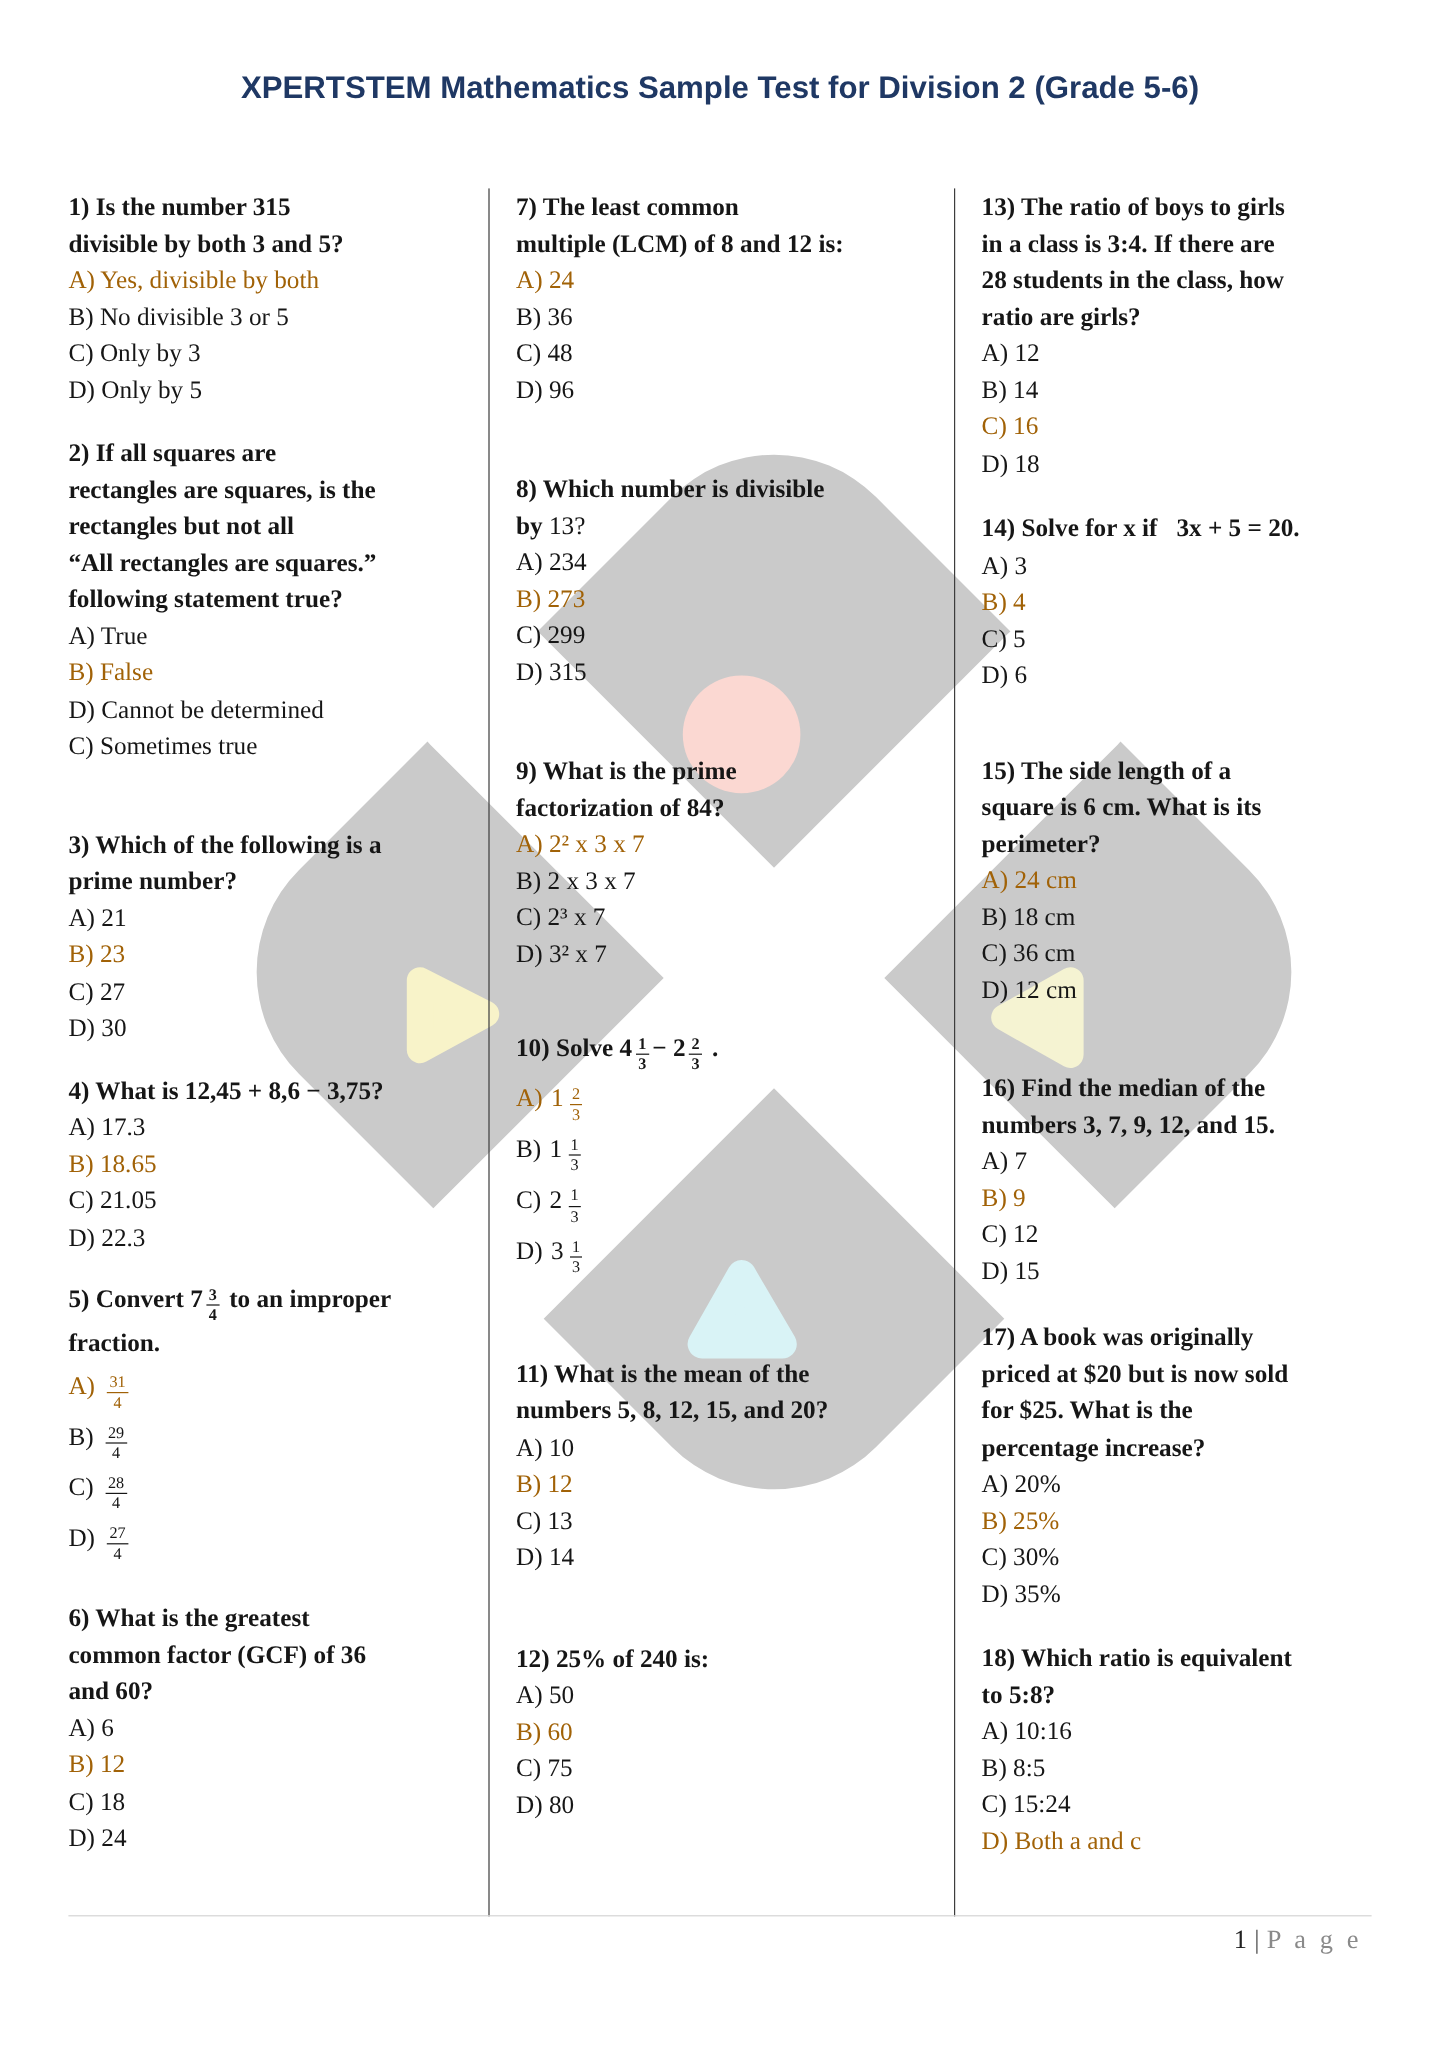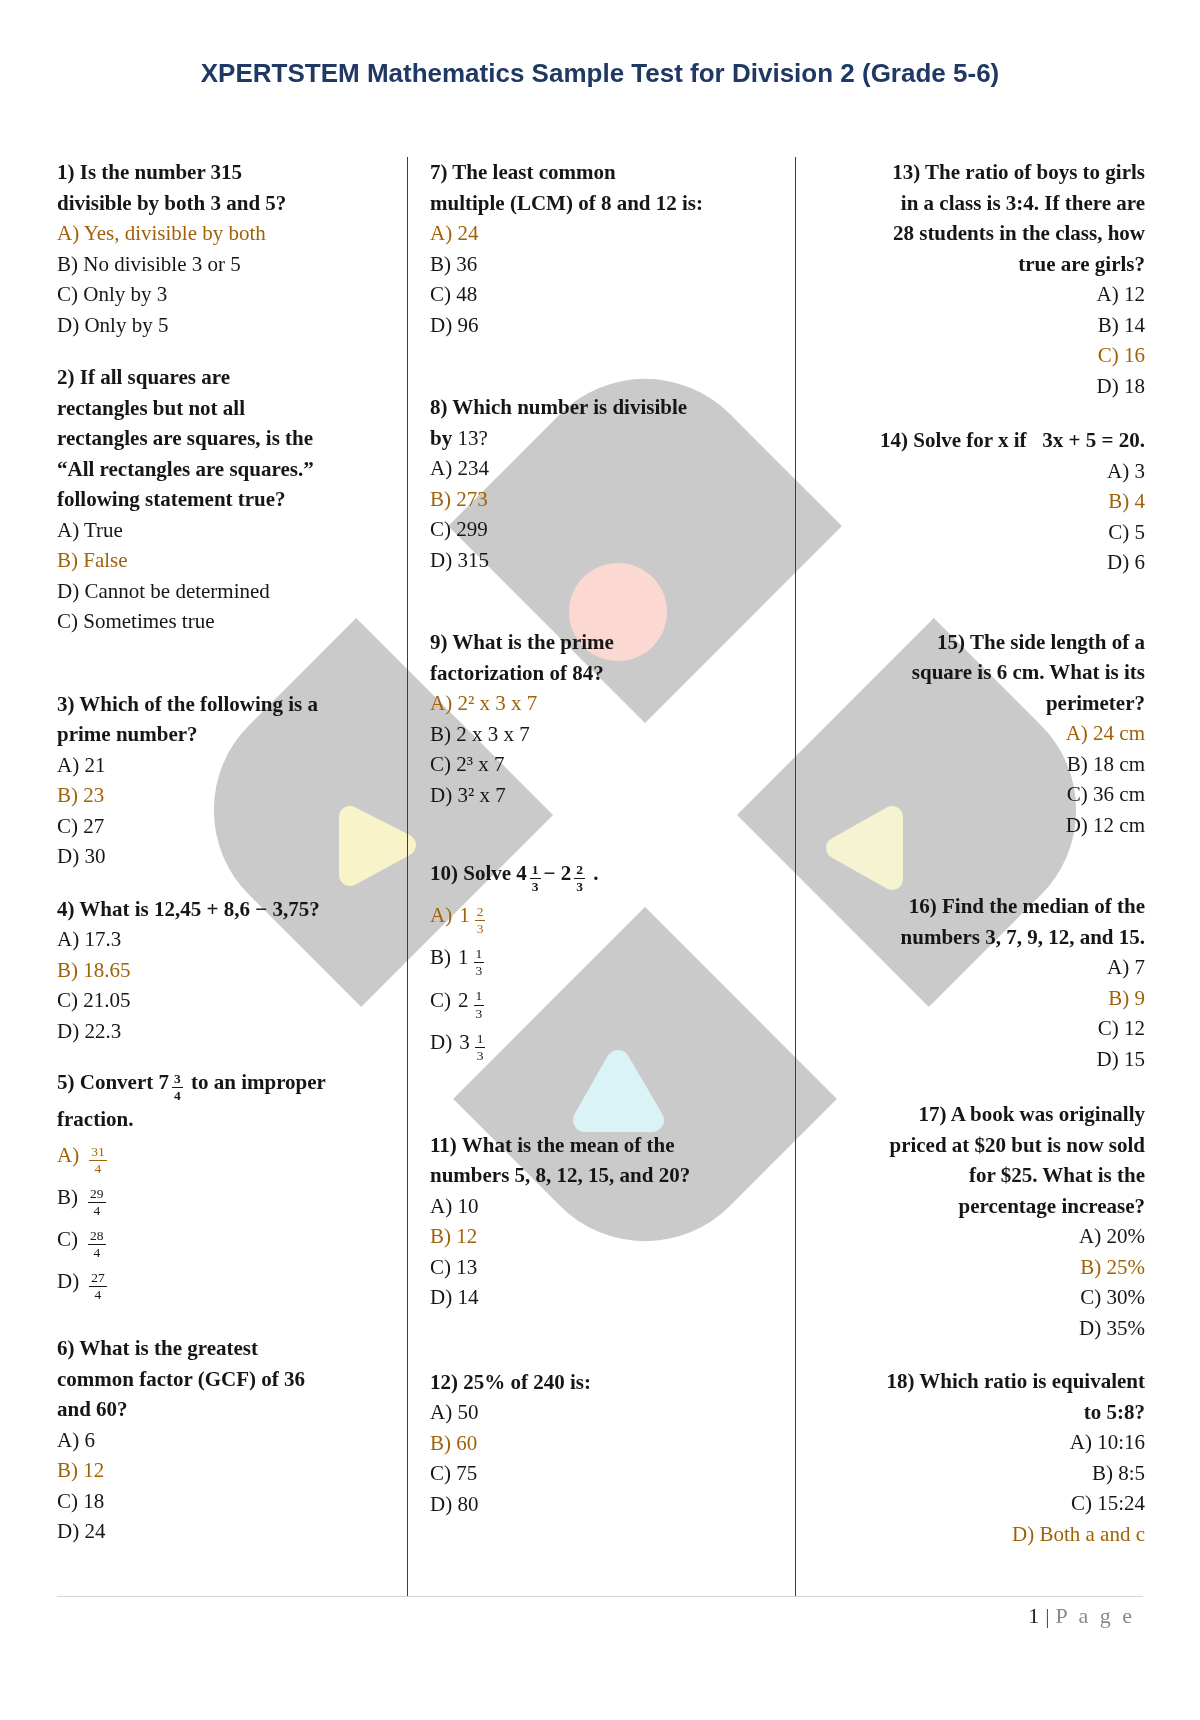--- a/index.html
+++ b/index.html
@@ -7,21 +7,21 @@
         font-family:"Liberation Serif", serif;color:#161616;}
   .watermark{position:absolute;left:0;top:0;z-index:0;}
   .content{position:absolute;left:0;top:0;width:1200px;height:1384px;z-index:1;}
   .title{position:absolute;top:56px;left:0;width:1200px;text-align:center;
          font-family:"Liberation Sans", sans-serif;font-weight:bold;
          font-size:26px;line-height:34px;color:#1f3864;}
   .columns{position:absolute;top:157px;left:57px;width:1088px;height:1440px;display:flex;}
   .col{box-sizing:border-box;}
   .col-1{width:350px;padding-right:10px;}
   .col-2{width:388px;border-left:1.5px solid #3d3d3d;padding-left:22px;padding-right:10px;}
-  .col-3{width:350px;border-left:1.5px solid #3d3d3d;padding-left:22px;text-align:right;}
+  .col-3{width:350px;border-left:1.5px solid #3d3d3d;padding-left:22px;}
   .q-line{font-weight:bold;font-size:21px;line-height:30.5px;}
   .q-line .normal{font-weight:normal;text-align:center;}
   .opt{font-size:21px;line-height:30.5px;}
   .opt.correct{color:#a16207;}
   .opt-frac{margin:5px 0;}
   .opt-frac .olabel{margin-right:7px;}
   .opt-frac .whole{margin-right:2px;}
   .frac{display:inline-block;vertical-align:-11px;text-align:center;
         font-size:13.5px;line-height:1.2;margin:0 3px;}
   .frac .fnum{display:block;padding:0 2px;}
@@ -59,22 +59,22 @@
           <div class="q-line">1) Is the number 315</div>
           <div class="q-line">divisible by both 3 and 5?</div>
           <div class="opt correct">A) Yes, divisible by both</div>
           <div class="opt">B) No divisible 3 or 5</div>
           <div class="opt">C) Only by 3</div>
           <div class="opt">D) Only by 5</div>
         </div>
 
         <div class="question" style="margin-top:22px">
           <div class="q-line">2) If all squares are</div>
+          <div class="q-line">rectangles are squares, is the</div>
           <div class="q-line">rectangles but not all</div>
-          <div class="q-line">rectangles are squares, is the</div>
           <div class="q-line">“All rectangles are squares.”</div>
           <div class="q-line">following statement true?</div>
           <div class="opt">A) True</div>
           <div class="opt correct">B) False</div>
           <div class="opt">D) Cannot be determined</div>
           <div class="opt">C) Sometimes true</div>
         </div>
 
         <div class="question" style="margin-top:52px">
           <div class="q-line">3) Which of the following is a</div>
@@ -169,21 +169,21 @@
         </div>
 
       </div>
 
       <div class="col col-3">
 
         <div class="question">
           <div class="q-line">13) The ratio of boys to girls</div>
           <div class="q-line">in a class is 3:4. If there are</div>
           <div class="q-line">28 students in the class, how</div>
-          <div class="q-line">true are girls?</div>
+          <div class="q-line">ratio are girls?</div>
           <div class="opt">A) 12</div>
           <div class="opt">B) 14</div>
           <div class="opt correct">C) 16</div>
           <div class="opt">D) 18</div>
         </div>
 
         <div class="question" style="margin-top:24px">
           <div class="q-line">14) Solve for x if&nbsp;&nbsp; 3x + 5 = 20.</div>
           <div class="opt">A) 3</div>
           <div class="opt correct">B) 4</div>

